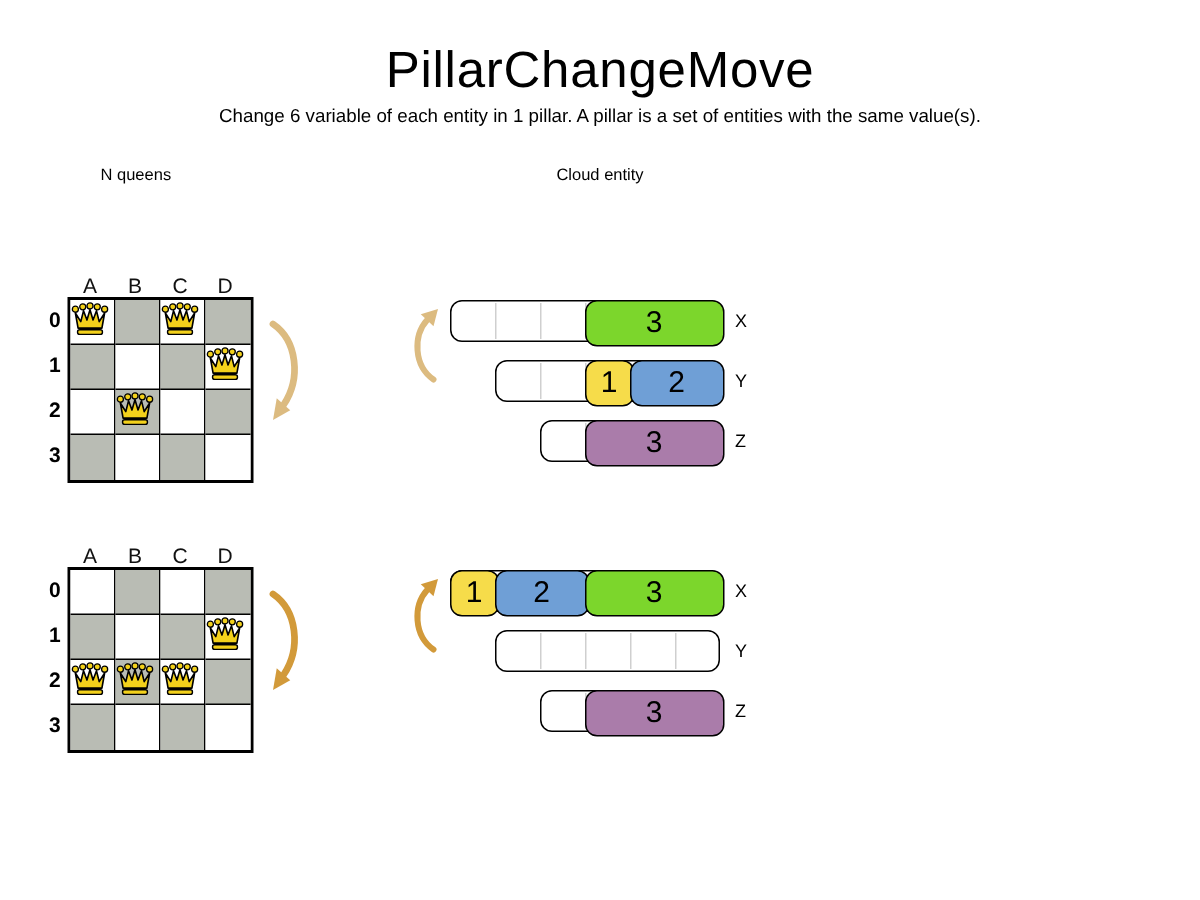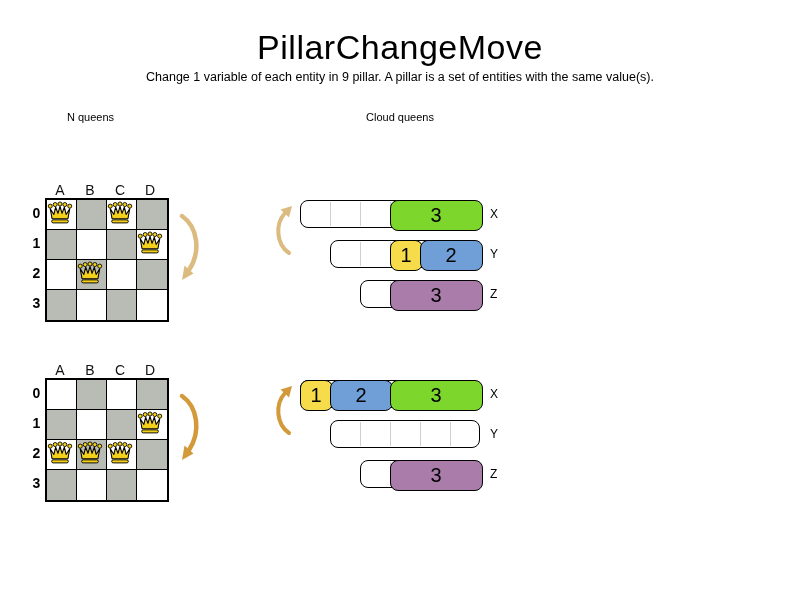--- a/index.html
+++ b/index.html
@@ -56,24 +56,24 @@
       <circle cx="4.5" cy="7" r="2.8" fill="var(--queen-gold)" stroke="#000" stroke-width="1.2"></circle>
       <circle cx="11.3" cy="4.8" r="2.8" fill="var(--queen-gold)" stroke="#000" stroke-width="1.2"></circle>
       <circle cx="18" cy="4" r="2.8" fill="var(--queen-gold)" stroke="#000" stroke-width="1.2"></circle>
       <circle cx="24.7" cy="4.8" r="2.8" fill="var(--queen-gold)" stroke="#000" stroke-width="1.2"></circle>
       <circle cx="31.5" cy="7" r="2.8" fill="var(--queen-gold)" stroke="#000" stroke-width="1.2"></circle>
     </g>
   </defs>
 </svg>
 
 <div class="page-title">PillarChangeMove</div>
-<div class="page-subtitle">Change 1 variable of each entity in 9 pillar. A pillar is a set of entities with the same value(s).</div>
+<div class="page-subtitle">Change 6 variable of each entity in 1 pillar. A pillar is a set of entities with the same value(s).</div>
 
 <div class="section-label" id="nqueens-label">N queens</div>
-<div class="section-label" id="cloud-label">Cloud queens</div>
+<div class="section-label" id="cloud-label">Cloud entity</div>
 
 <div class="board" id="board-before">
     <div class="col-label" style="left:15px">A</div>
     <div class="col-label" style="left:45px">B</div>
     <div class="col-label" style="left:75px">C</div>
     <div class="col-label" style="left:105px">D</div>
     <div class="row-label" style="top:15px">0</div>
     <div class="row-label" style="top:45px">1</div>
     <div class="row-label" style="top:75px">2</div>
     <div class="row-label" style="top:105px">3</div>

